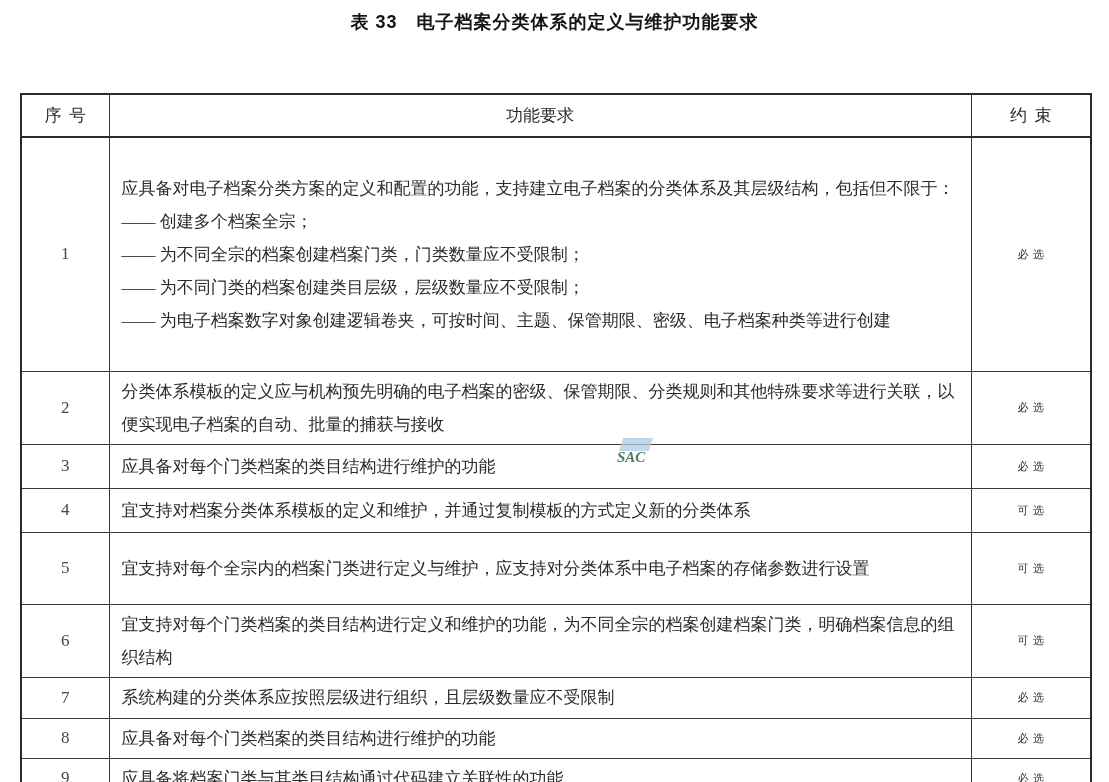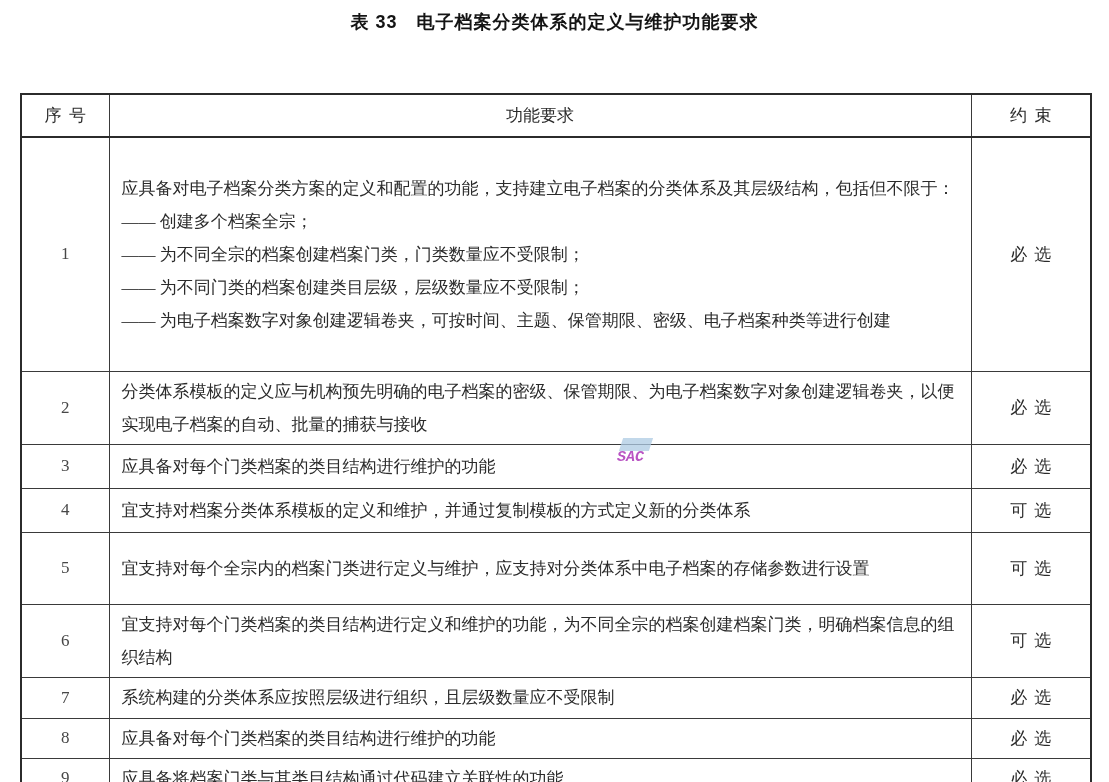--- a/index.html
+++ b/index.html
@@ -58,21 +58,21 @@
   }
   td.no-cell {
     text-align: center;
     color: #474747;
     font-size: 17px;
   }
   td.con-cell {
     text-align: center;
     letter-spacing: 0.42em;
     text-indent: 0.42em;
-    font-size: 17px;
+    font-size: 11px;
   }
   td.req-cell {
     padding: 3px 12px 3px 12px;
     line-height: 33px;
     text-align: left;
   }
   td.req-cell .bullet {
     padding-left: 38px;
     text-indent: -38px;
   }
@@ -91,25 +91,25 @@
     opacity: 0.75;
   }
   .watermark .wm-flag {
     width: 30px;
     height: 13px;
     margin-left: 6px;
     background: #aecbe4;
     transform: skewX(-18deg);
   }
   .watermark .wm-text {
-    font-family: Liberation Mono, monospace;
+    font-family: Liberation Serif, serif;
     font-style: italic;
     font-weight: bold;
     font-size: 15px;
-    color: #a21caf;
+    color: #14532d;
     margin-top: -2px;
     margin-left: 2px;
   }
 </style>
 </head>
 <body>
 
 <div class="doc-title">表 33　电子档案分类体系的定义与维护功能要求</div>
 
 <table class="req-table">
@@ -133,21 +133,21 @@
           <div class="bullet">—— 创建多个档案全宗；</div>
           <div class="bullet">—— 为不同全宗的档案创建档案门类，门类数量应不受限制；</div>
           <div class="bullet">—— 为不同门类的档案创建类目层级，层级数量应不受限制；</div>
           <div class="bullet">—— 为电子档案数字对象创建逻辑卷夹，可按时间、主题、保管期限、密级、电子档案种类等进行创建</div>
         </td>
         <td class="con-cell">必选</td>
       </tr>
       <tr style="height: 73px;">
         <td class="no-cell">2</td>
         <td class="req-cell">
-          <div>分类体系模板的定义应与机构预先明确的电子档案的密级、保管期限、为电子档案数字对象创建逻辑卷夹，以便实现电子档案的自动、批量的捕获与接收</div>
+          <div>分类体系模板的定义应与机构预先明确的电子档案的密级、保管期限、分类规则和其他特殊要求等进行关联，以便实现电子档案的自动、批量的捕获与接收</div>
         </td>
         <td class="con-cell">必选</td>
       </tr>
       <tr style="height: 44px;">
         <td class="no-cell">3</td>
         <td class="req-cell">
           <div>应具备对每个门类档案的类目结构进行维护的功能</div>
         </td>
         <td class="con-cell">必选</td>
       </tr>

